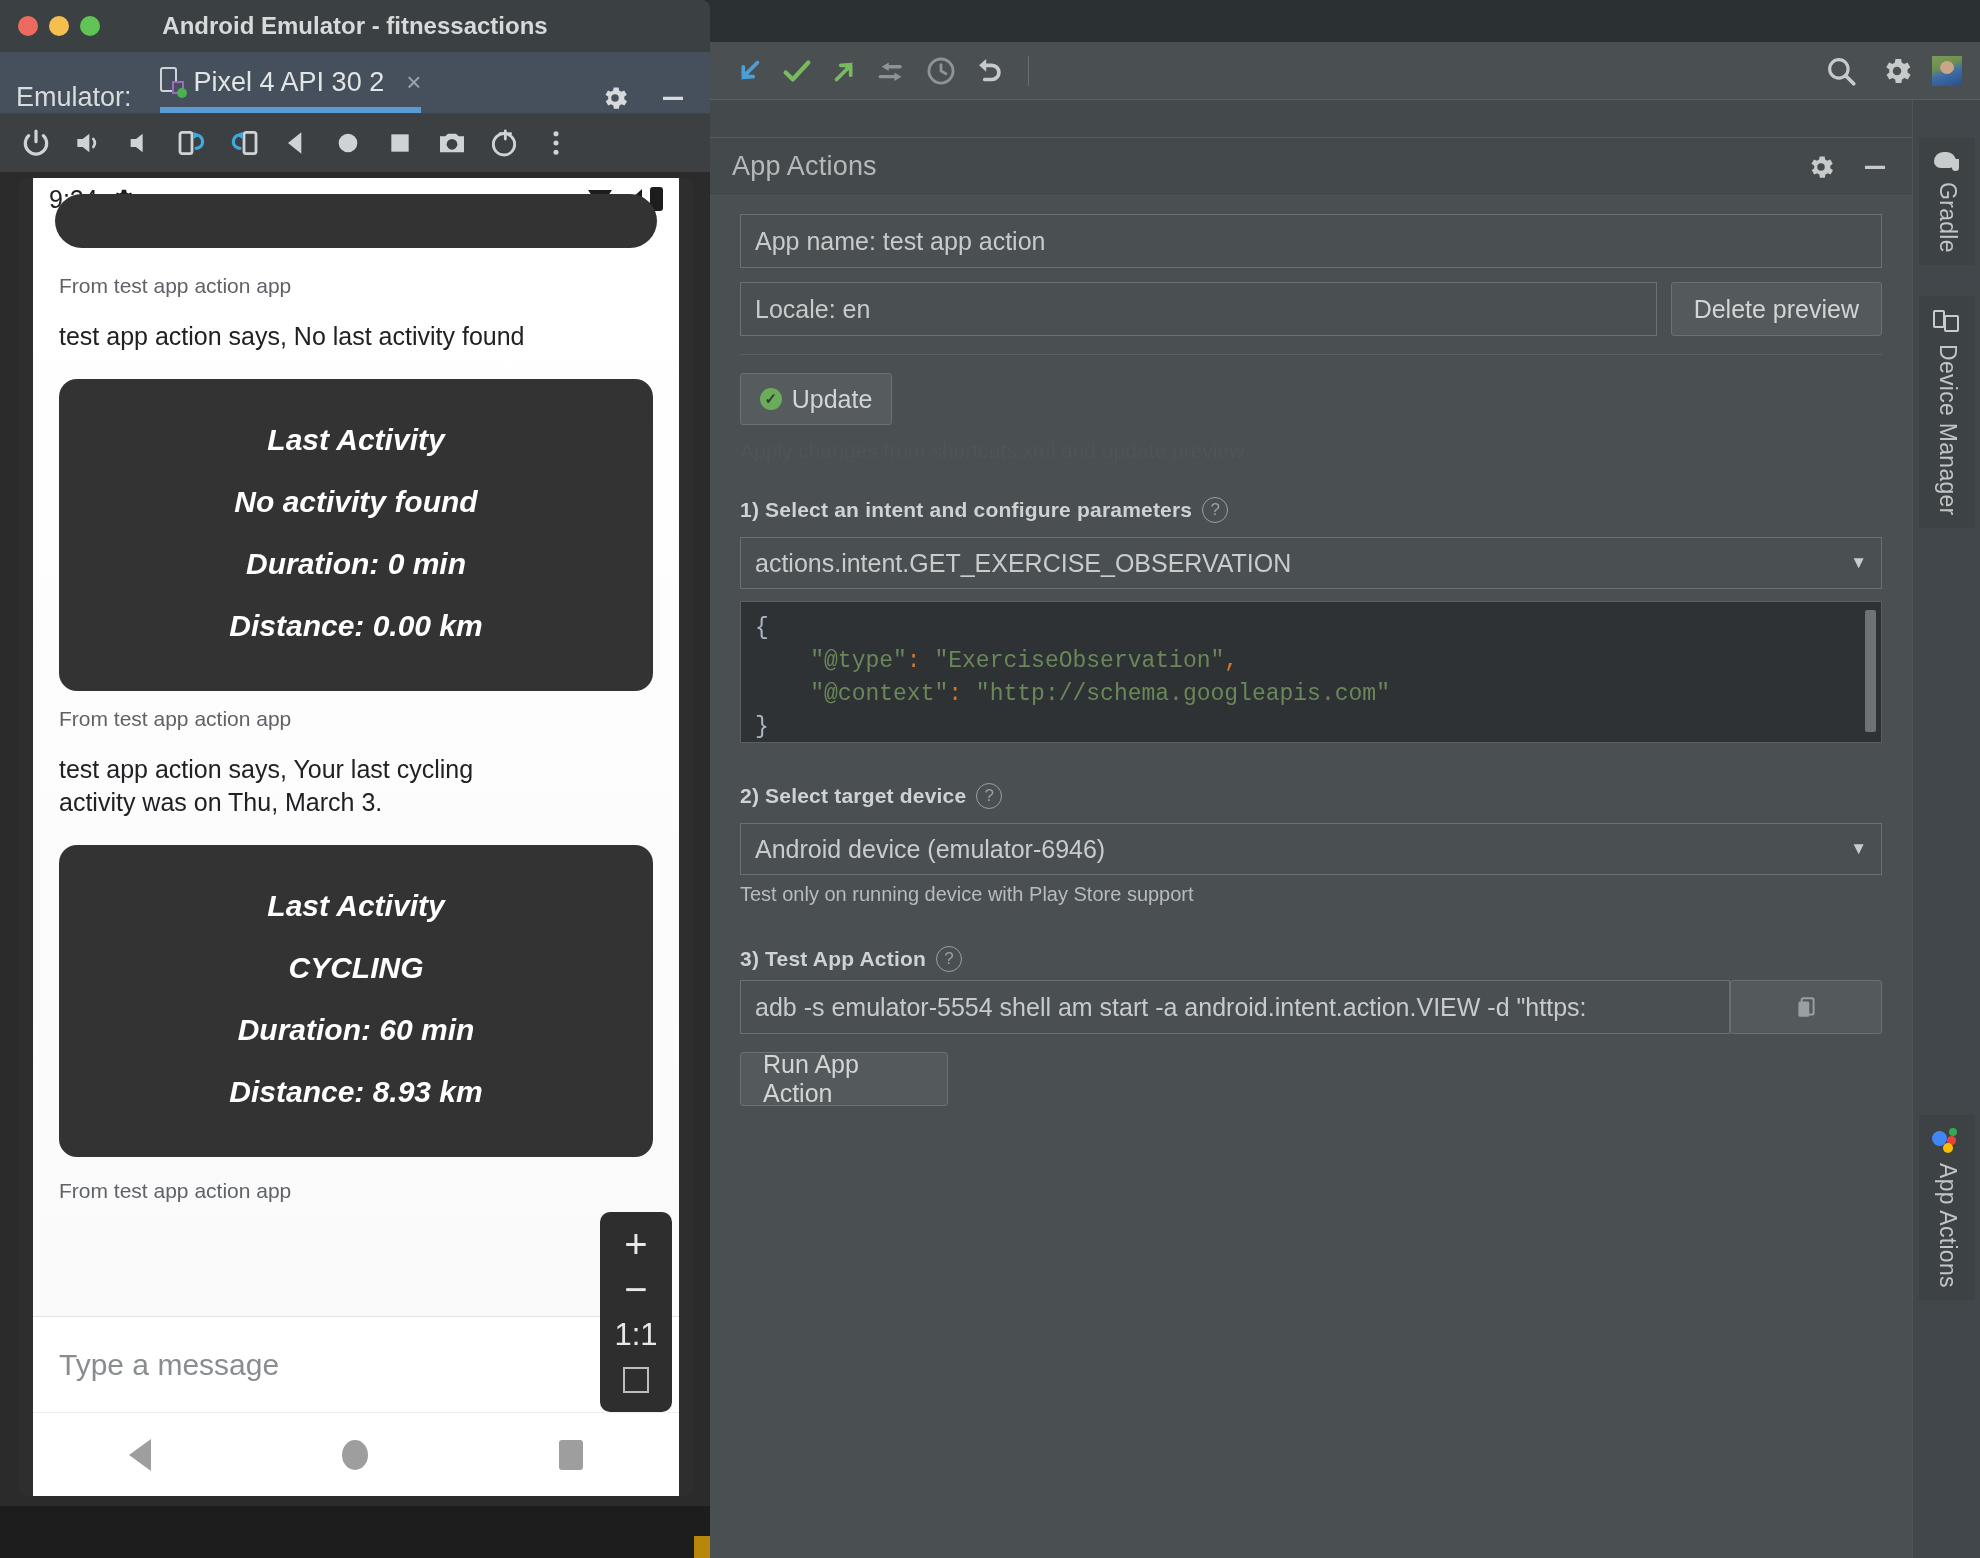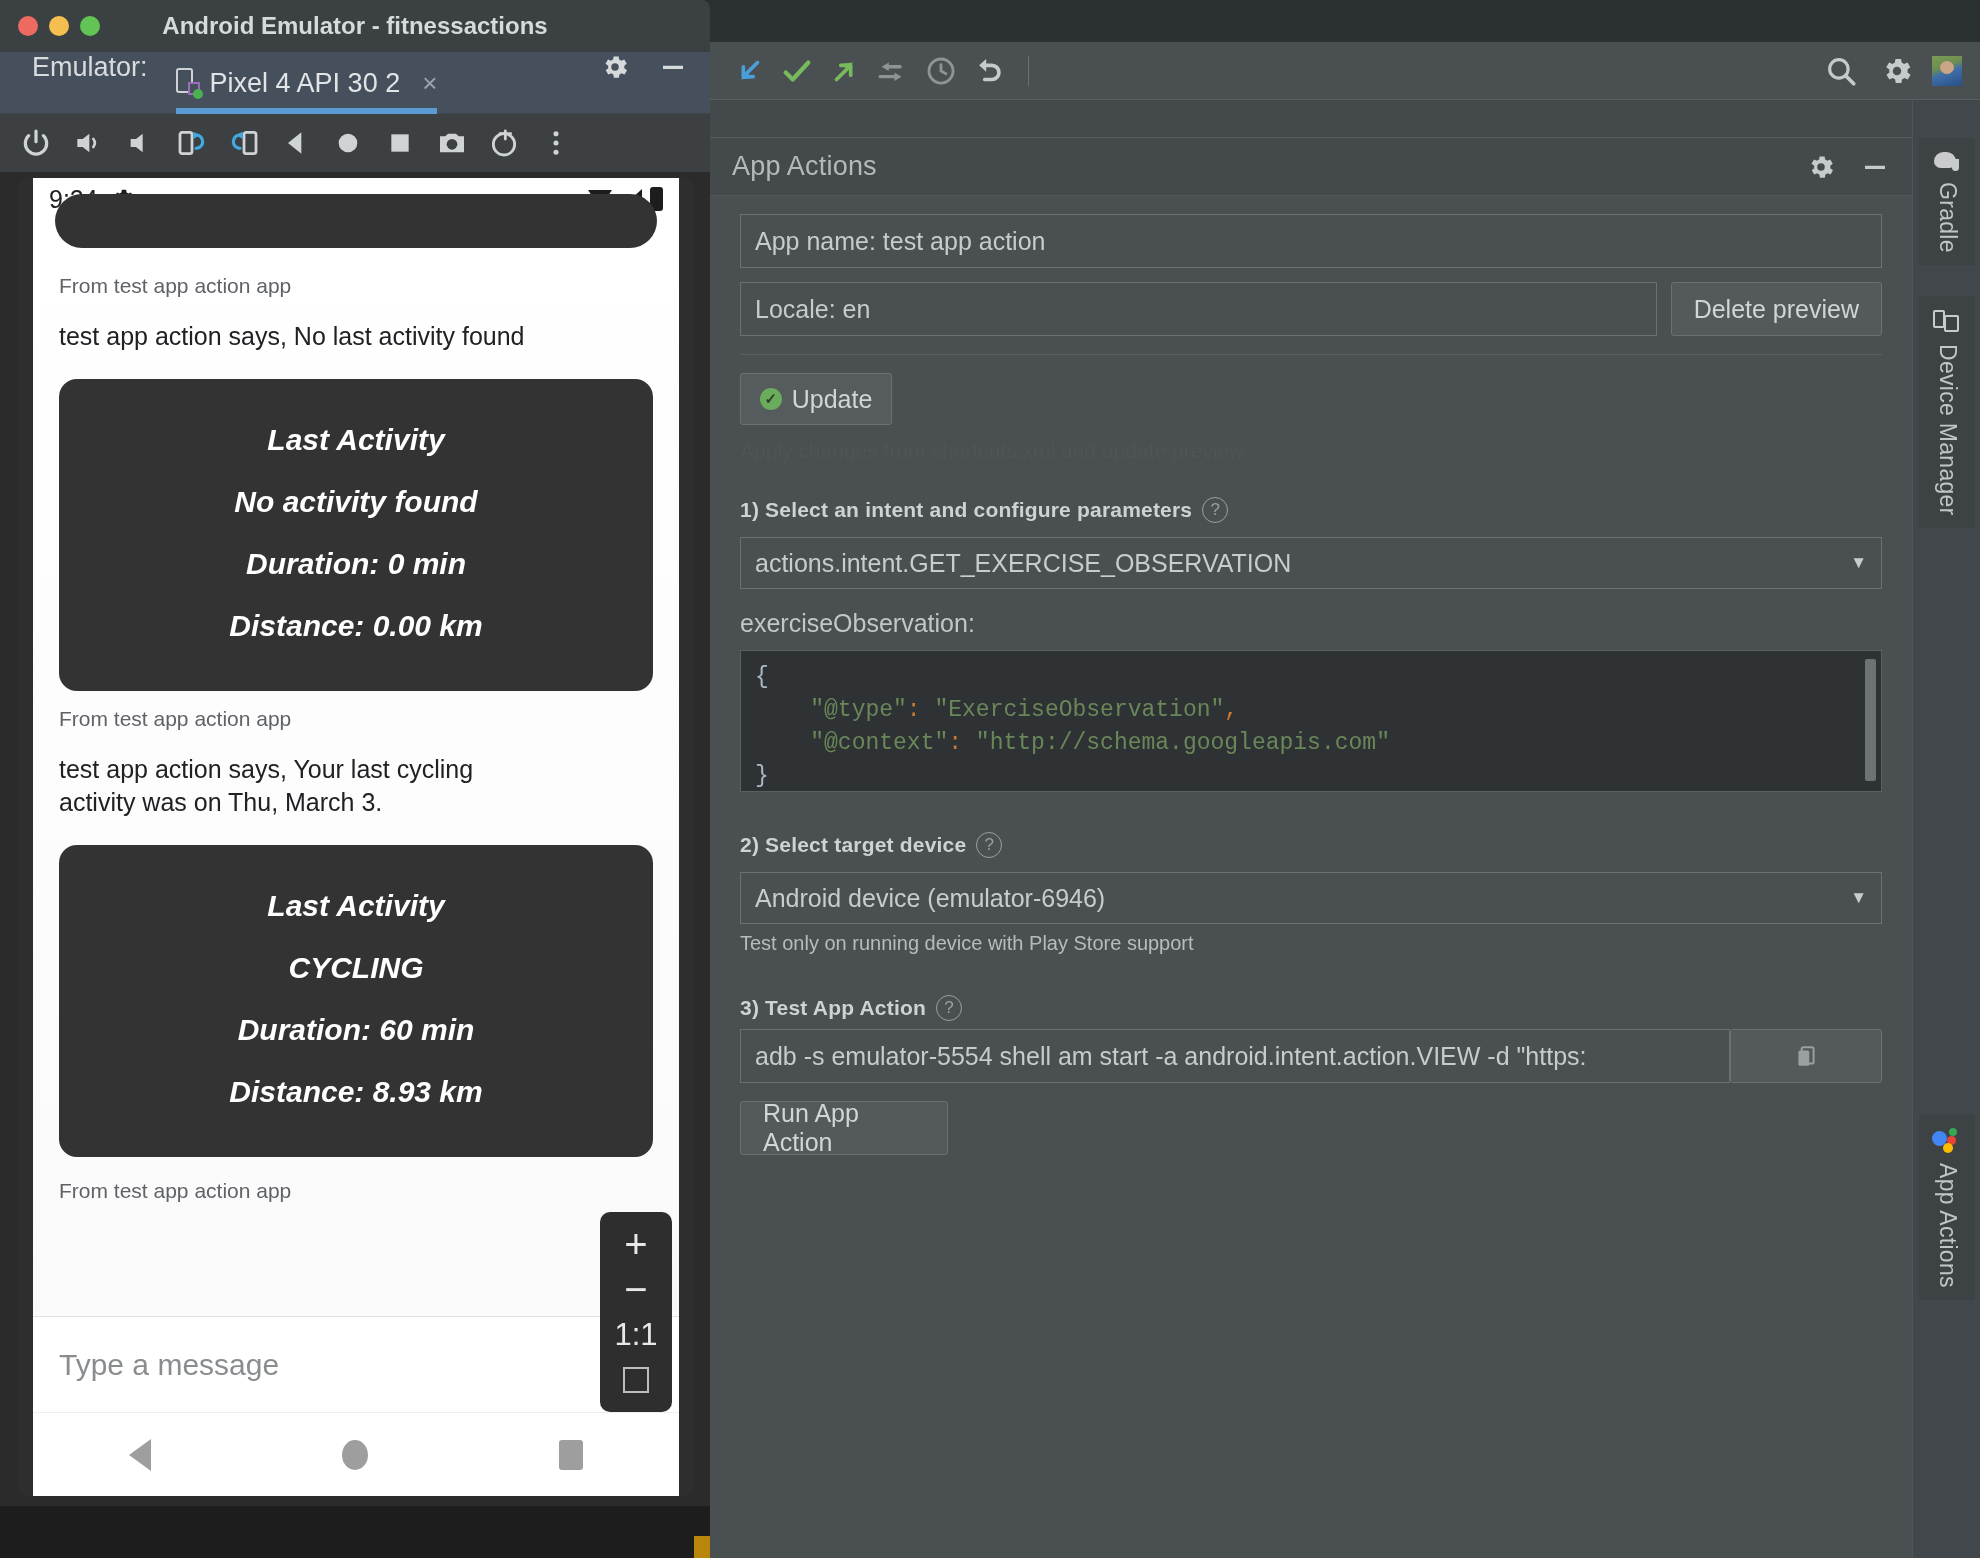--- a/index.html
+++ b/index.html
@@ -195,21 +195,21 @@
   }
   .traffic { position: absolute; left: 18px; top: 16px; display: flex; gap: 11px; }
   .dot { width: 20px; height: 20px; border-radius: 50%; }
   .dot.r { background: #ec6a5f; }
   .dot.y { background: #f4bf4f; }
   .dot.g { background: #61c454; }
   .emu-title { font-size: 24px; color: #d7dadb; font-weight: bold; }
 
   .emu-tabbar {
     height: 62px; background: #46505c; position: relative;
-    display: flex; align-items: flex-start; padding-left: 32px;
+    display: flex; align-items: flex-end; padding-left: 16px;
     border-bottom: 1px solid #3d454f;
   }
   .emu-tabbar .elabel { font-size: 27px; color: #d9dcdd; }
   .emu-tab {
     position: relative; margin-left: 28px; display: flex; align-items: center; gap: 10px;
     height: 62px; cursor: pointer;
   }
   .emu-tab .tabtext { font-size: 27px; color: #e2e5e6; }
   .emu-tab .tabclose { font-size: 26px; color: #9aa4ad; margin-left: 12px; cursor: pointer; }
   .emu-tab .underline {
@@ -410,21 +410,20 @@
       <div class="step-label" style="margin-top:34px;">
         <span>1) Select an intent and configure parameters</span>
         <span class="help-circle">?</span>
       </div>
 
       <div class="combo">
         <span>actions.intent.GET_EXERCISE_OBSERVATION</span>
         <span class="arrow">▼</span>
       </div>
 
-      <div class="sublabel">exerciseObservation:</div>
 
       <div class="code-box">
         <div class="c-gray">{</div>
         <div>&nbsp;&nbsp;&nbsp;&nbsp;<span class="c-green">"@type"</span><span class="c-orange">:</span><span class="c-green"> "ExerciseObservation"</span><span class="c-orange">,</span></div>
         <div>&nbsp;&nbsp;&nbsp;&nbsp;<span class="c-green">"@context"</span><span class="c-orange">:</span><span class="c-green"> "http://schema.googleapis.com"</span></div>
         <div class="c-gray">}</div>
         <div class="code-scroll"></div>
       </div>
 
       <div class="step-label" style="margin-top:40px;">

